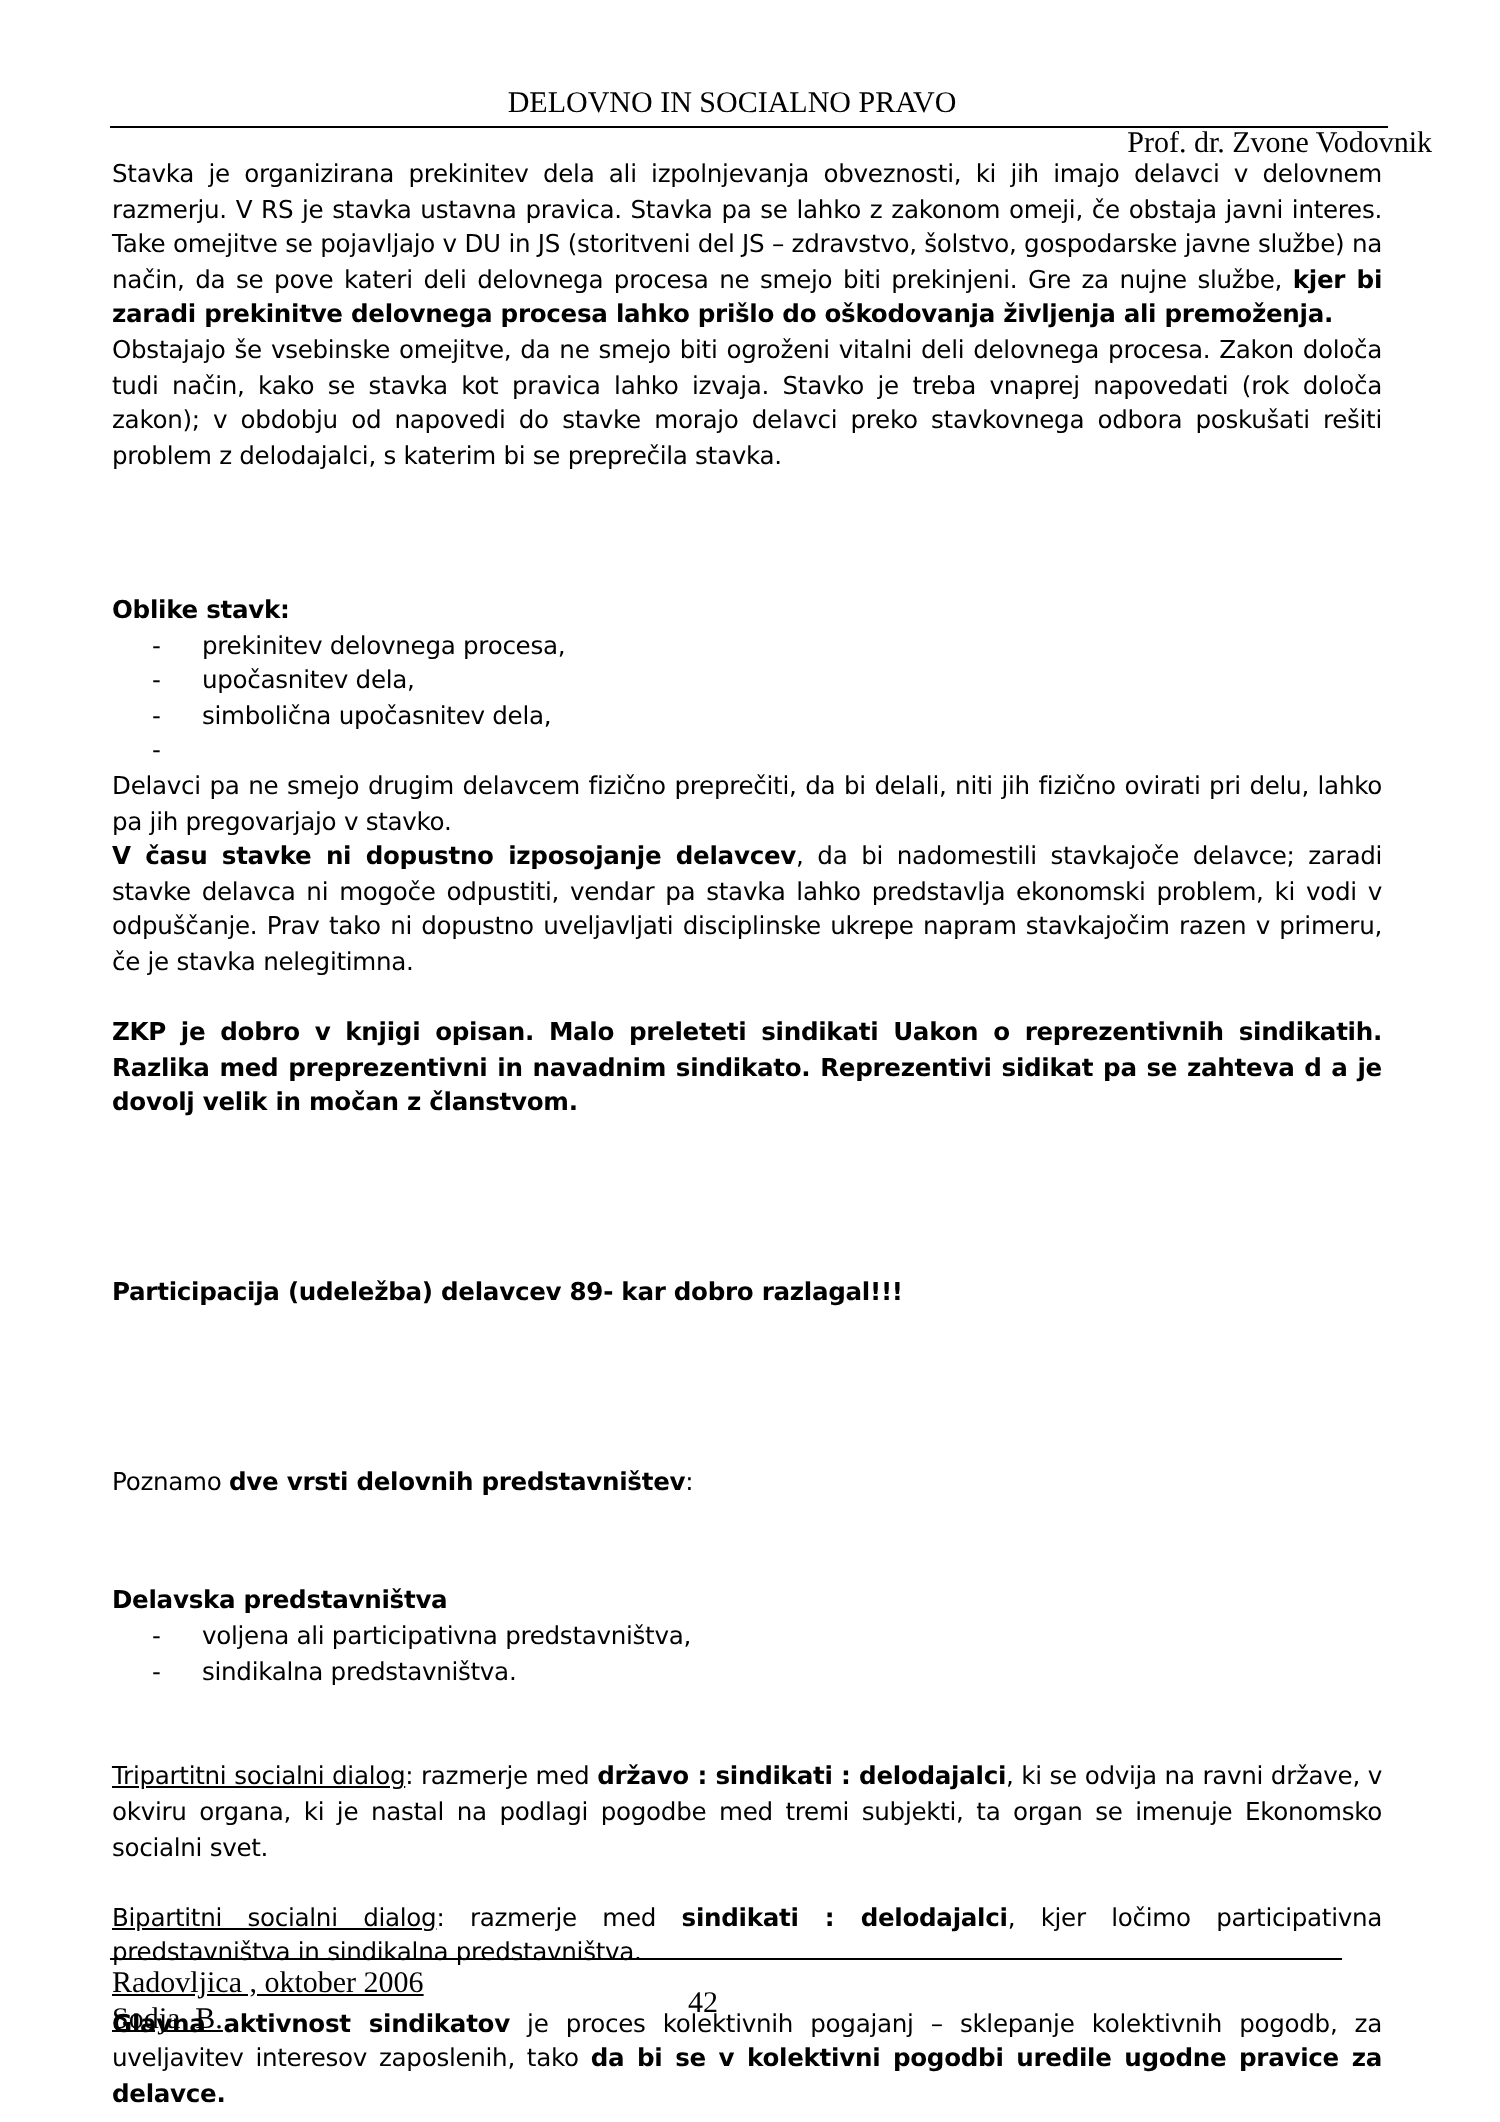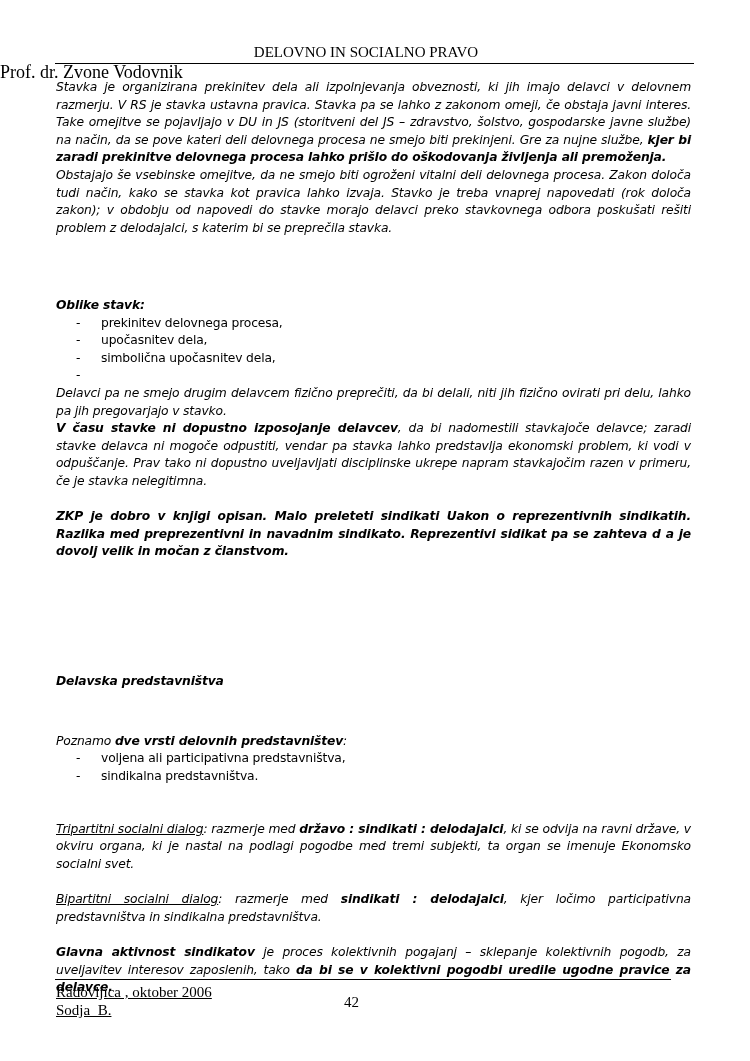--- a/index.html
+++ b/index.html
@@ -4,29 +4,29 @@
   <style>
     html, body { margin: 0; padding: 0; background: #ffffff; }
     body { width: 750px; height: 1061px; position: relative; overflow: hidden; color: #000; }
     .page { position: absolute; left: 0; top: 0; width: 750px; height: 1061px; }
     .hdr-title {
       position: absolute; left: 0; width: 732px; top: 44px; text-align: center;
       font-family: "Liberation Serif", "DejaVu Serif", serif; font-size: 15px; line-height: 17px;
     }
     .hdr-rule { position: absolute; left: 55px; width: 639px; top: 63px; height: 0; border-top: 1px solid #000; }
     .hdr-author {
-      position: absolute; left: 0; width: 716px; top: 64px; text-align: left;
-      font-family: "Liberation Serif", "DejaVu Serif", serif; font-size: 18px; line-height: 17px;
+      position: absolute; left: 0; width: 716px; top: 64px; text-align: right;
+      font-family: "Liberation Serif", "DejaVu Serif", serif; font-size: 15px; line-height: 17px;
     }
     .body {
       position: absolute; left: 56px; top: 79px; width: 635px;
       font-family: "DejaVu Sans", sans-serif; font-size: 12.3px; line-height: 17.6px;
       letter-spacing: -0.15px;
     }
-    .body p { margin: 0; text-align: justify; font-style: italic; }
+    .body p { margin: 0; text-align: justify; }
     .body p.left { text-align: left; margin-top: 42px; }
     .gap { height: 17.6px; }
     .gap2 { height: 35.2px; }
     .gap3 { height: 52.8px; }
     b { font-weight: bold; }
     u { text-decoration: underline; }
     ul.dash { list-style: none; margin: 0; padding: 0; }
     ul.dash li { position: relative; padding-left: 45px; }
     ul.dash li .dash-mark { position: absolute; left: 20px; top: 0; }
     .ftr-rule { position: absolute; left: 55px; width: 616px; top: 979px; height: 0; border-top: 1px solid #000; }
@@ -68,25 +68,26 @@
 
     <p>Delavci pa ne smejo drugim delavcem fizično preprečiti, da bi delali, niti jih fizično ovirati pri delu, lahko pa jih pregovarjajo v stavko.</p>
     <p><b>V času stavke ni dopustno izposojanje delavcev</b><span>, da bi nadomestili stavkajoče delavce; zaradi stavke delavca ni mogoče odpustiti, vendar pa stavka lahko predstavlja ekonomski problem, ki vodi v odpuščanje. Prav tako ni dopustno uveljavljati disciplinske ukrepe napram stavkajočim razen v primeru, če je stavka nelegitimna.</span></p>
 
     <div class="gap"></div>
 
     <p><b>ZKP je dobro v knjigi opisan. Malo preleteti sindikati Uakon o reprezentivnih sindikatih. Razlika med preprezentivni in navadnim  sindikato. Reprezentivi sidikat pa se zahteva d a je dovolj velik  in  močan z članstvom.</b></p>
 
     <div class="gap2"></div>
 
+    <p class="left"><b>Participacija  (udeležba) delavcev  89- kar dobro razlagal!!!</b></p>
 
     <div class="gap2"></div>
 
+    <p class="left"><span>Poznamo </span><b>dve vrsti delovnih predstavništev</b><span>:</span></p>
     <p class="left"><b>Delavska predstavništva</b></p>
-    <p class="left"><span>Poznamo </span><b>dve vrsti delovnih predstavništev</b><span>:</span></p>
     <ul class="dash">
       <li><span class="dash-mark">-</span><span>voljena ali participativna predstavništva,</span></li>
       <li><span class="dash-mark">-</span><span>sindikalna predstavništva.</span></li>
     </ul>
 
     <div class="gap"></div>
 
 
     <div class="gap"></div>
 

